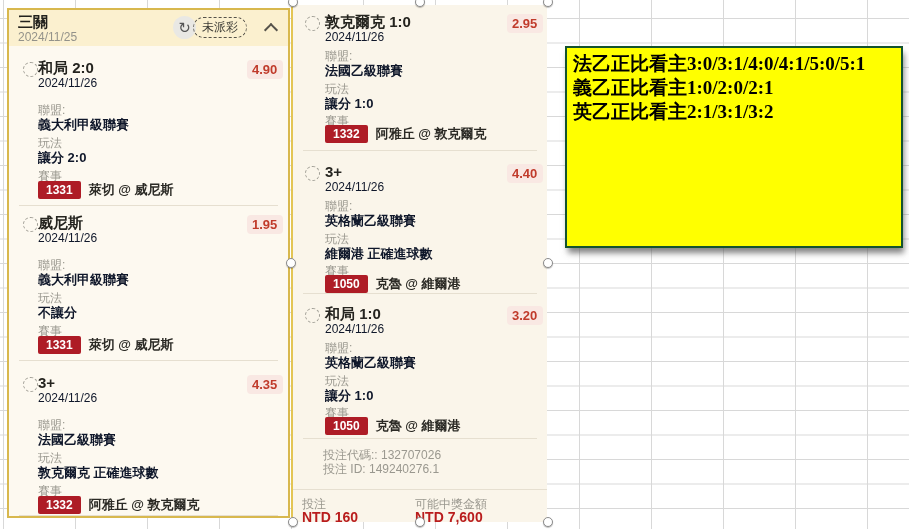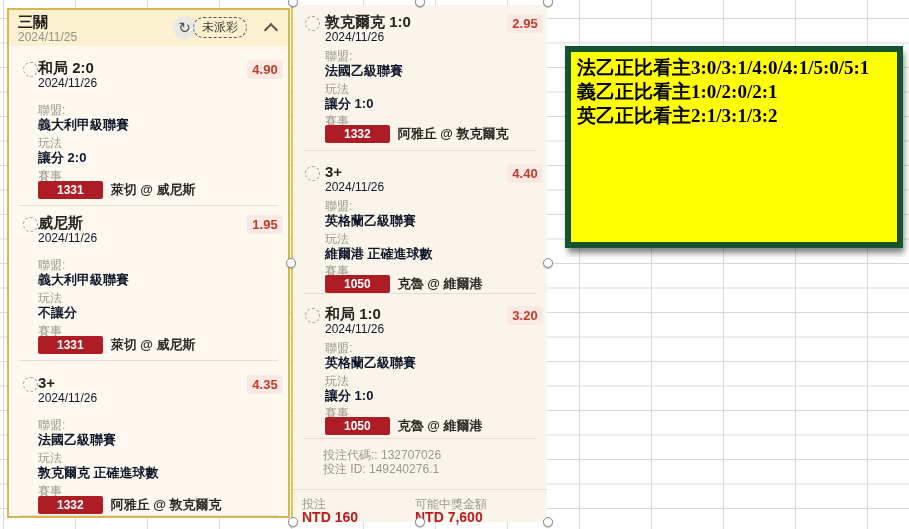--- a/index.html
+++ b/index.html
@@ -39,44 +39,44 @@
   .collapse-btn{position:absolute;left:256px;top:12px;width:12px;height:12px;cursor:pointer;}
   .collapse-btn::before{content:"";position:absolute;left:1px;top:3px;width:8px;height:8px;
     border-left:2px solid #55524a;border-top:2px solid #55524a;transform:rotate(45deg);}
   
   .leg{position:absolute;left:0;width:100%;height:0;overflow:visible;}
   .chk{position:absolute;left:var(--x-chk);top:3px;width:15px;height:15px;border:1.5px dashed #9f9d94;
     border-radius:50%;box-sizing:border-box;cursor:pointer;background:transparent;}
   .leg-title{position:absolute;left:var(--x-txt);top:0;font-size:15px;font-weight:bold;color:#25241f;white-space:nowrap;text-align:right;}
   .leg-date{position:absolute;left:var(--x-txt);top:var(--dy-date);font-size:12px;color:#0f172a;}
   .odds{position:absolute;right:var(--x-odds);top:1px;min-width:26px;padding:0 5px;height:19px;
-    background:#F9E8E3;color:#C03B2B;font-size:13px;font-weight:bold;text-align:center;line-height:19px;border-radius:4px;}
+    background:#F9E8E3;color:#C03B2B;font-size:13px;font-weight:bold;line-height:19px;border-radius:4px;}
   .lbl{position:absolute;left:var(--x-txt);font-size:12px;color:#9a988f;white-space:nowrap;}
   .val{position:absolute;left:var(--x-txt);font-size:13px;font-weight:bold;color:#0f172a;white-space:nowrap;}
   .l-league{top:var(--dy-llbl);} .v-league{top:var(--dy-lval);}
   .l-play{top:var(--dy-plbl);}   .v-play{top:var(--dy-pval);}
   .l-event{top:var(--dy-elbl);}
   .event-row{position:absolute;left:var(--x-txt);top:var(--dy-erow);white-space:nowrap;}
   .code-badge{display:inline-block;background:#AE1C26;color:#fff;font-size:12px;font-weight:bold;
-    padding:2px 19px;border-radius:2px;vertical-align:middle;}
+    padding:2px 8px;border-radius:2px;vertical-align:middle;}
   .event-name{font-size:13px;font-weight:bold;color:#2b2a25;margin-left:8px;vertical-align:middle;}
   .divider{position:absolute;left:10px;right:10px;height:1px;background:#E6DFD0;}
   #panel-left{--x-chk:14px;--x-txt:29px;--x-odds:5px;--dy-date:17px;--dy-llbl:43px;--dy-lval:57px;
     --dy-plbl:76px;--dy-pval:90px;--dy-elbl:109px;--dy-erow:121px;}
   #panel-right{--x-chk:12px;--x-txt:32px;--x-odds:4px;--dy-date:17px;--dy-llbl:35px;--dy-lval:49px;
     --dy-plbl:68px;--dy-pval:82px;--dy-elbl:100px;--dy-erow:111px;}
   
   .codes{position:absolute;left:30px;top:443px;font-size:12px;color:#9a988f;line-height:14px;}
   .slip-footer{position:absolute;left:0;right:0;top:484px;bottom:0;border-top:1px solid #E6DFD0;}
   .f-lbl{position:absolute;top:6px;font-size:12px;color:#9a988f;}
   .f-val{position:absolute;top:19px;font-size:14px;font-weight:bold;color:#b91c1c;}
   .f-stake{left:9px;} .f-payout{left:122px;}
   
   .note{position:absolute;left:565px;top:46px;width:338px;height:202px;z-index:3;box-sizing:border-box;
-    background:#FFFF00;border:6px solid #14532d;box-shadow:2px 6px 6px -1px rgba(90,90,90,.75);
+    background:#FFFF00;border:2px solid #14532d;box-shadow:2px 6px 6px -1px rgba(90,90,90,.75);
     padding:4px 6px;cursor:move;}
   .note div{font-size:19px;font-weight:bold;color:#000;line-height:24px;white-space:nowrap;
     font-family:"Liberation Serif","DejaVu Serif",serif;}
   
   .handle{position:absolute;width:10px;height:10px;border-radius:50%;background:#fff;
     border:1.5px solid #8c8c8c;box-sizing:border-box;z-index:4;box-shadow:0 1px 1px rgba(0,0,0,.25);cursor:grab;}
 </style>
 </head>
 <body>
 

